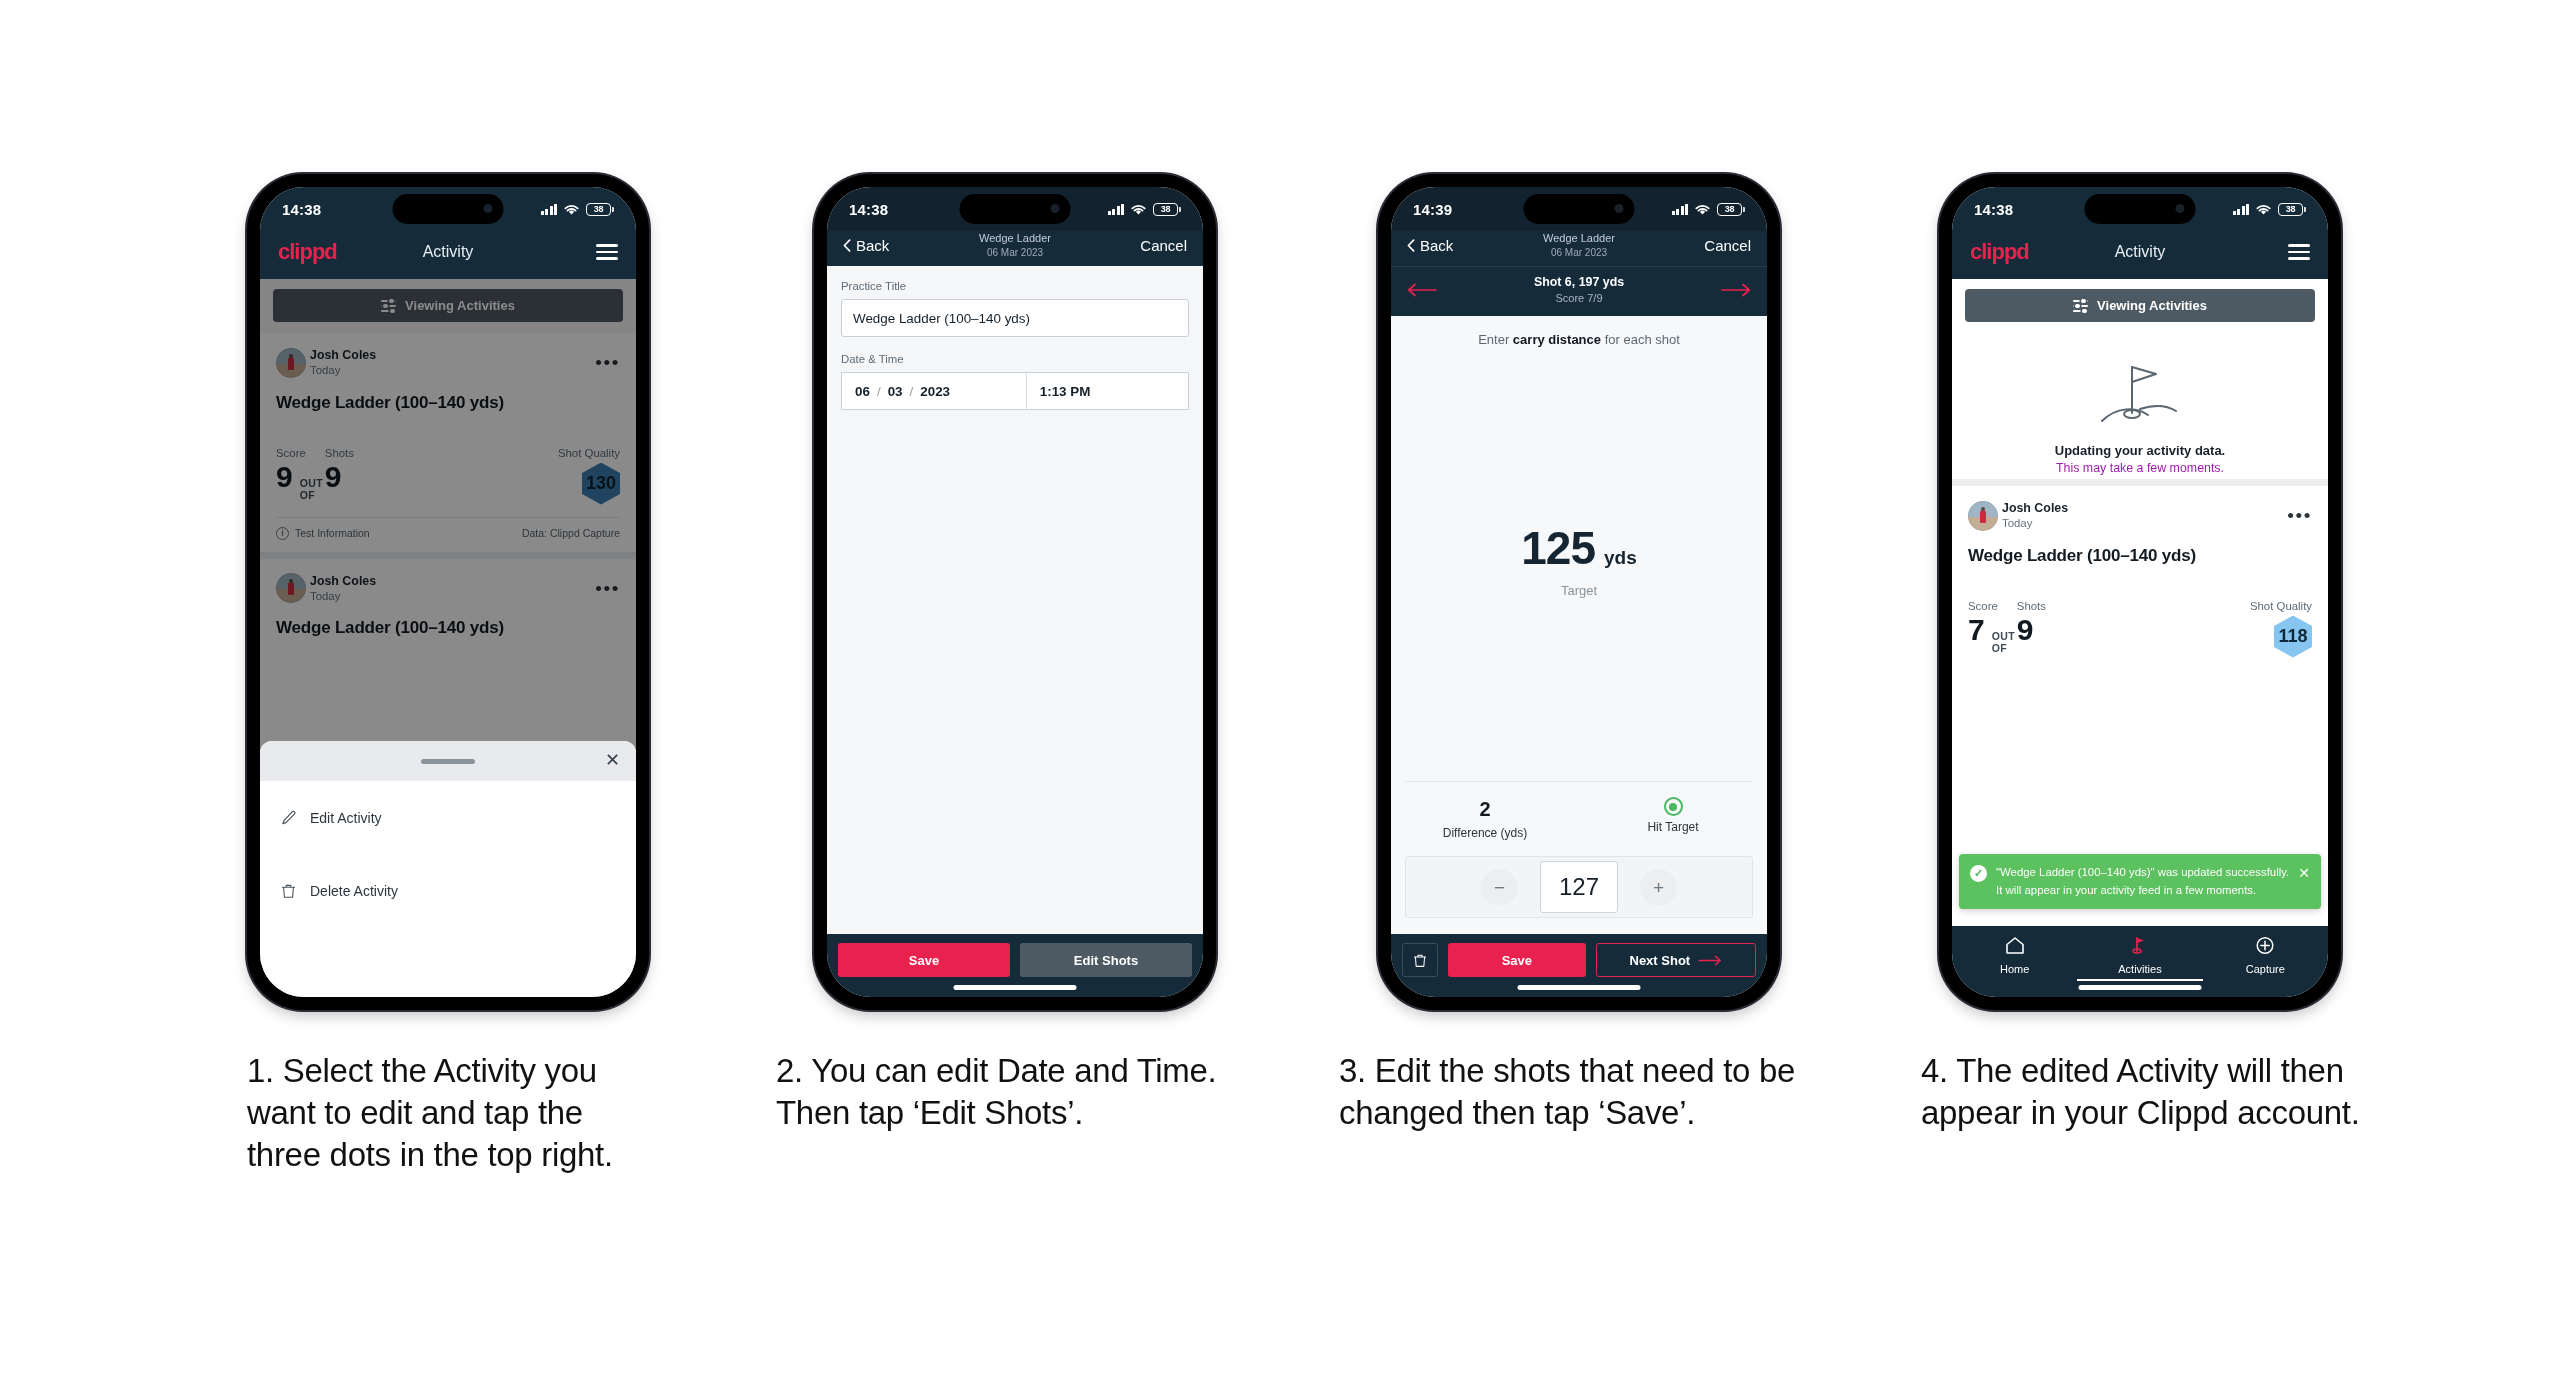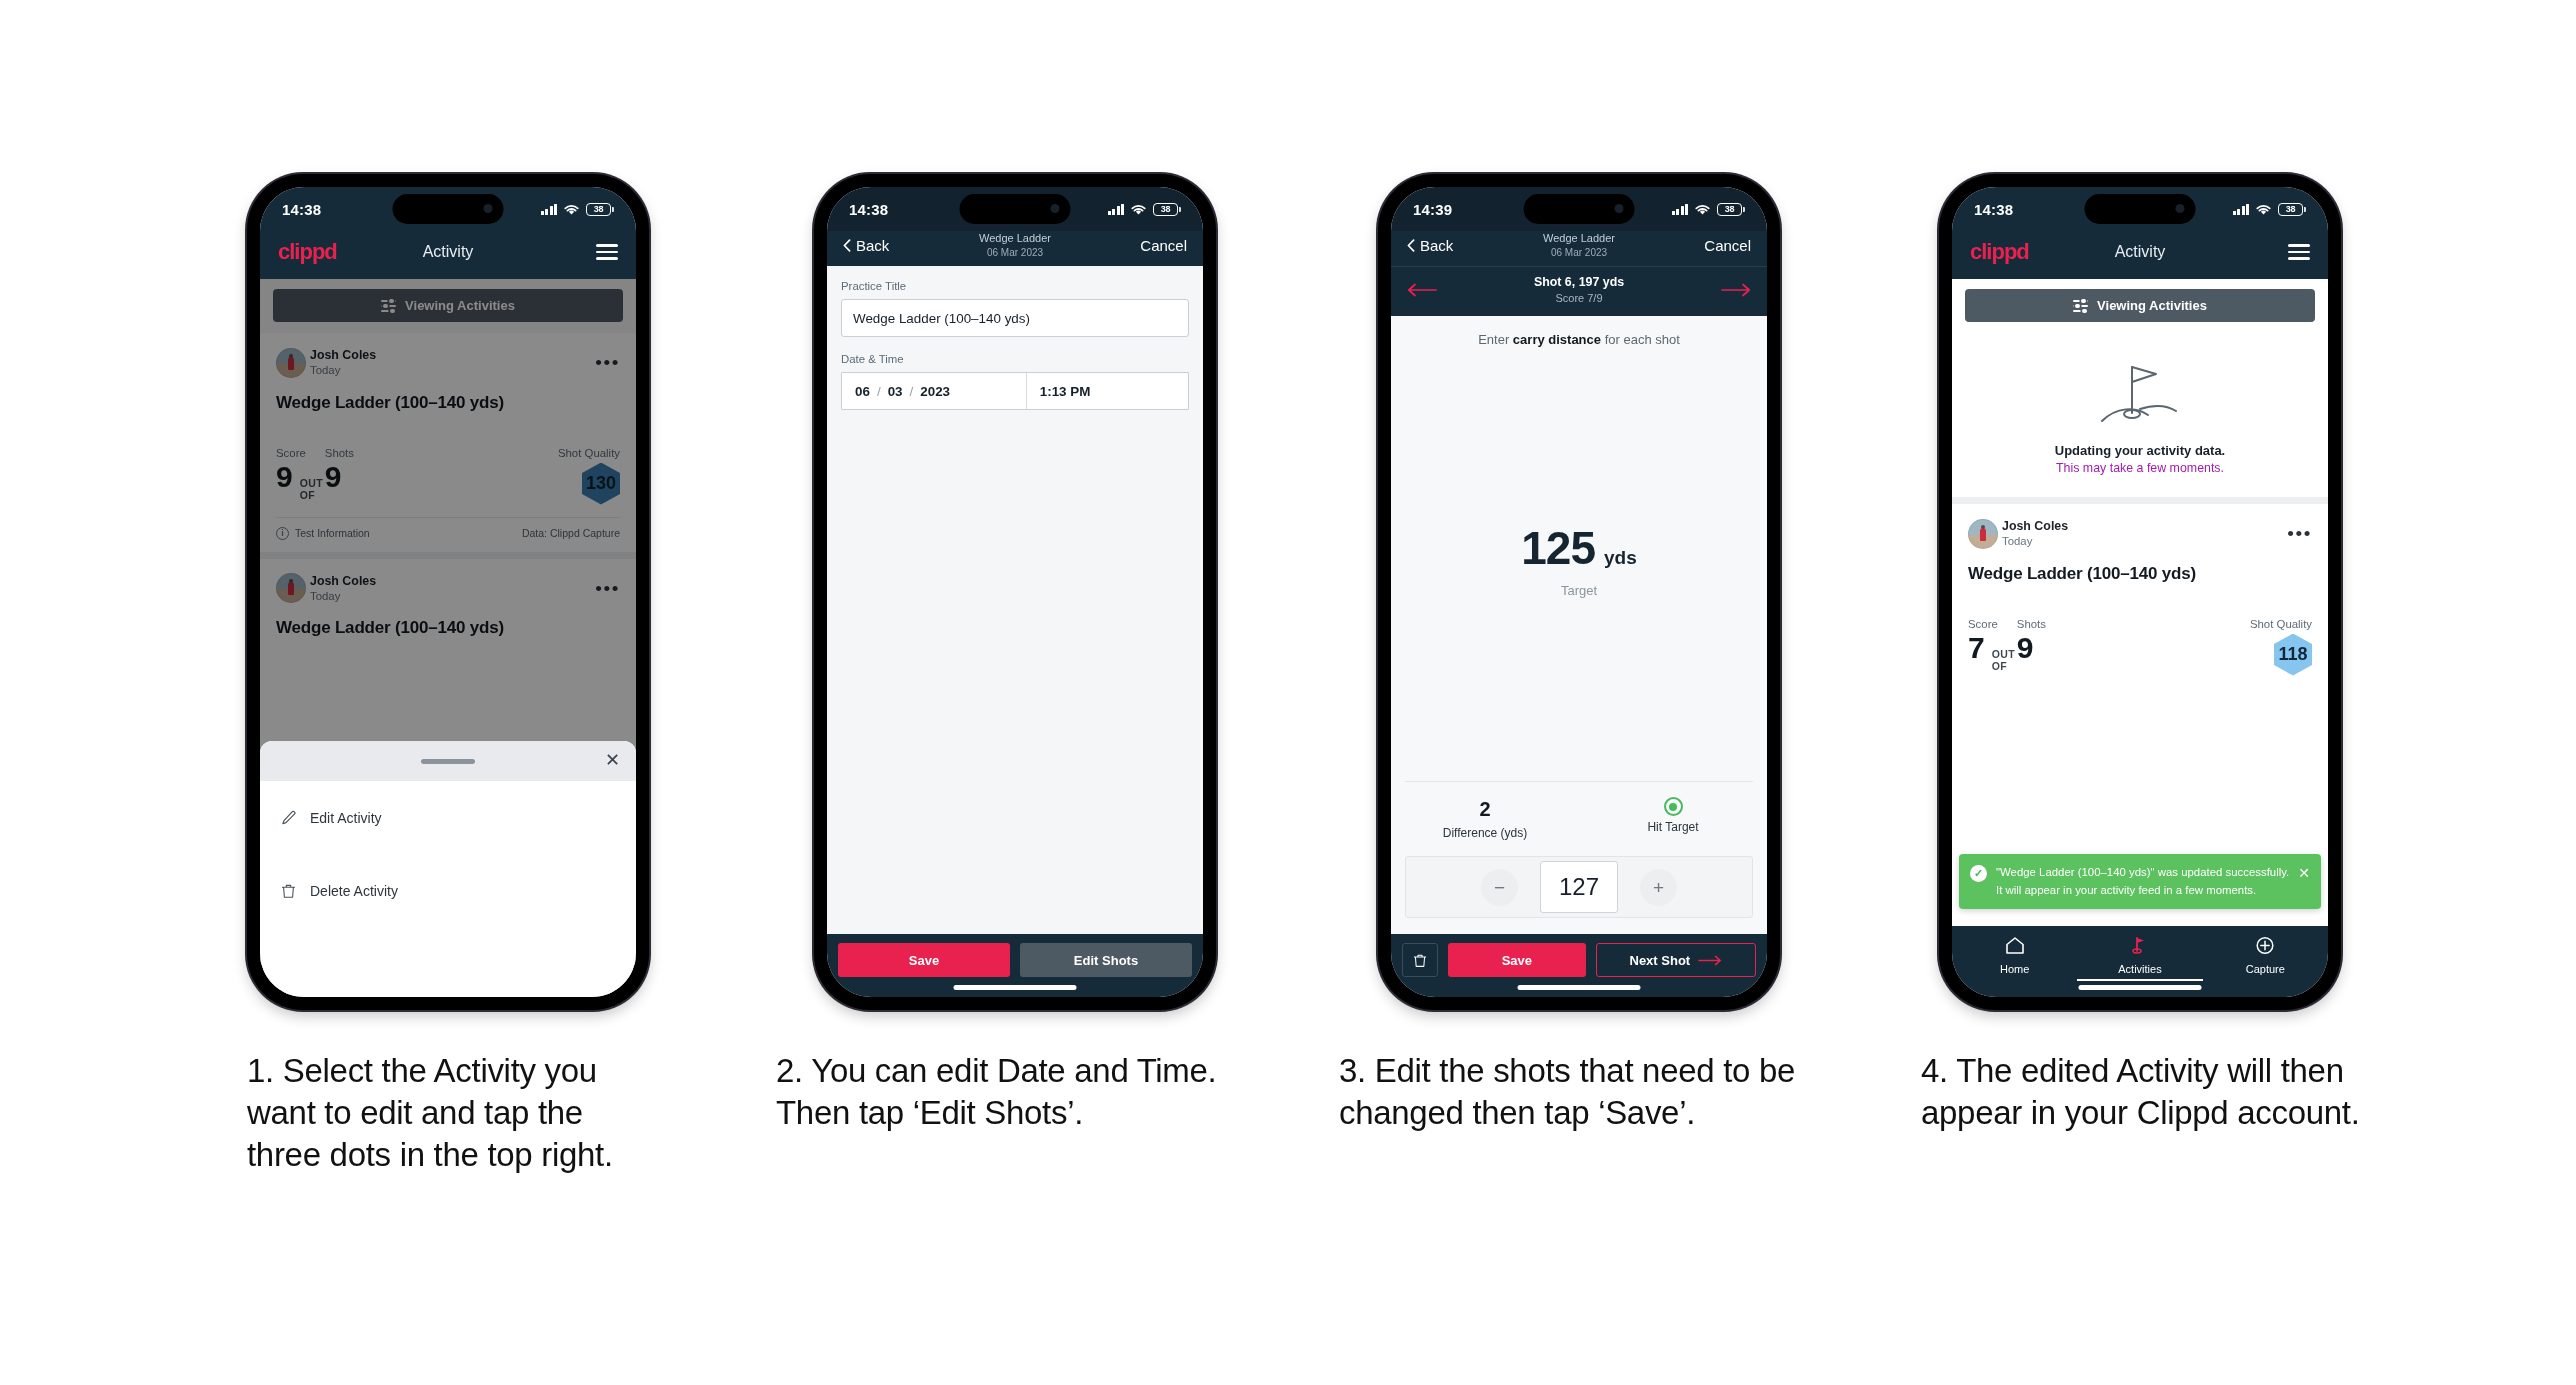--- a/index.html
+++ b/index.html
@@ -283,21 +283,21 @@
     font-size: 19px; line-height: 1;
   }
   .numbox {
     width: 78px; height: 52px; background: #fff;
     border: 1px solid #cfd4d9; border-radius: 3px;
     display: flex; align-items: center; justify-content: center;
     font-size: 24px; color: #17202a;
   }
 
   
-  .loadpanel { background: #fff; padding: 26px 0 22px; text-align: center; }
+  .loadpanel { background: #fff; padding: 26px 0 4px; text-align: center; }
   .loadpanel .l1 { font-size: 13px; font-weight: bold; color: #18212a; margin-top: 10px; }
   .loadpanel .l2 { font-size: 12.4px; color: #a21caf; margin-top: 3px; }
   .flagsvg { display: block; margin: 0 auto; }
 
   
   .toast {
     position: absolute; left: 7px; right: 7px; bottom: 88px; z-index: 14;
     background: #5cc15f; border-radius: 4px;
     padding: 10px 11px; display: flex; gap: 9px;
     box-shadow: 0 2px 6px rgba(0,0,0,.18);

